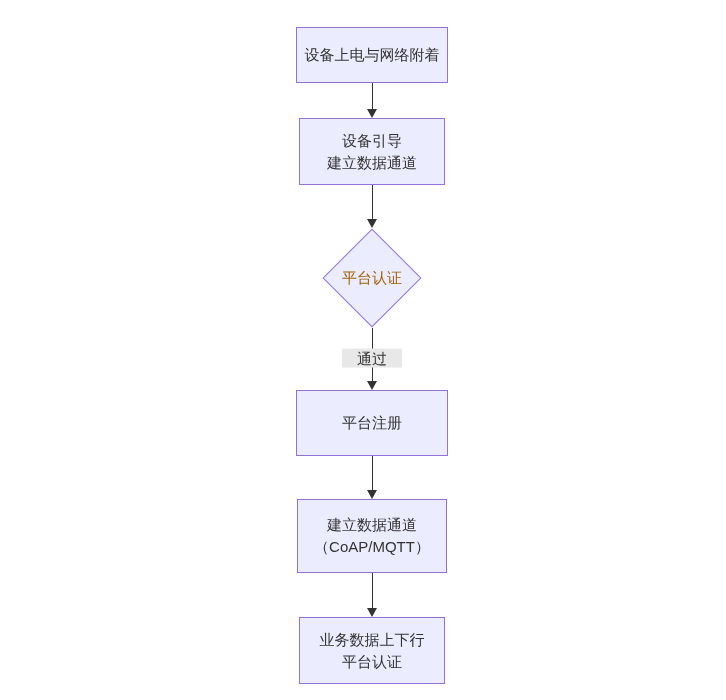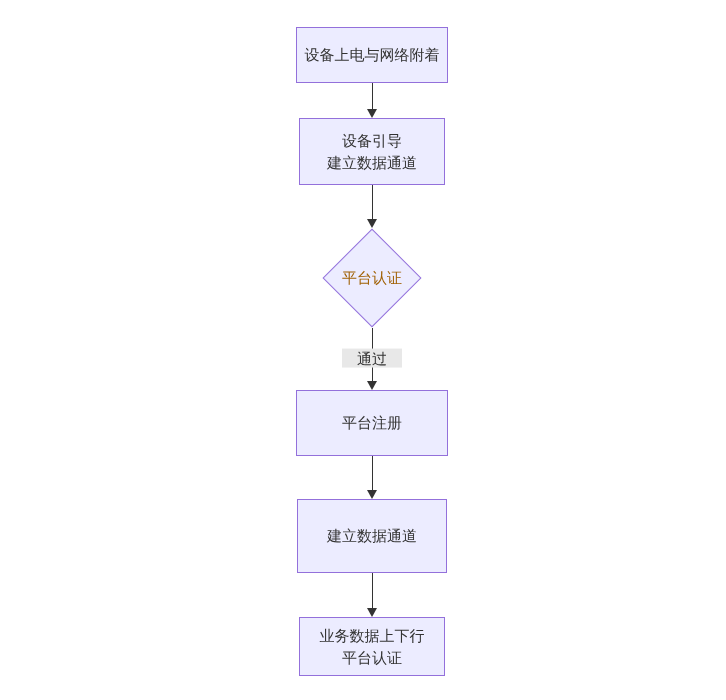--- a/index.html
+++ b/index.html
@@ -36,21 +36,21 @@
     flex-direction: column;
     align-items: center;
     justify-content: center;
     text-align: center;
     white-space: nowrap;
   }
   .n1 { width: 152px; height: 56px; }
   .n2 { width: 146px; height: 67px; }
   .n3 { width: 152px; height: 66px; text-align: right; }
   .n4 { width: 150px; height: 74px; }
-  .n5 { width: 146px; height: 59px; }
+  .n5 { width: 146px; height: 67px; }
 
   .edge {
     position: relative;
     display: flex;
     flex-direction: column;
     align-items: center;
     width: 100%;
   }
   .e1 { height: 35px; }
   .e2 { height: 43px; }
@@ -150,20 +150,21 @@
       <span>平台注册</span>
     </div>
 
     <div class="edge e4">
       <div class="line"></div>
       <div class="head"></div>
     </div>
 
     <div class="node n4">
       <span>建立数据通道</span>
+      <span>（CoAP/MQTT）</span>
     </div>
 
     <div class="edge e5">
       <div class="line"></div>
       <div class="head"></div>
     </div>
 
     <div class="node n5">
       <span>业务数据上下行</span>
       <span>平台认证</span>

